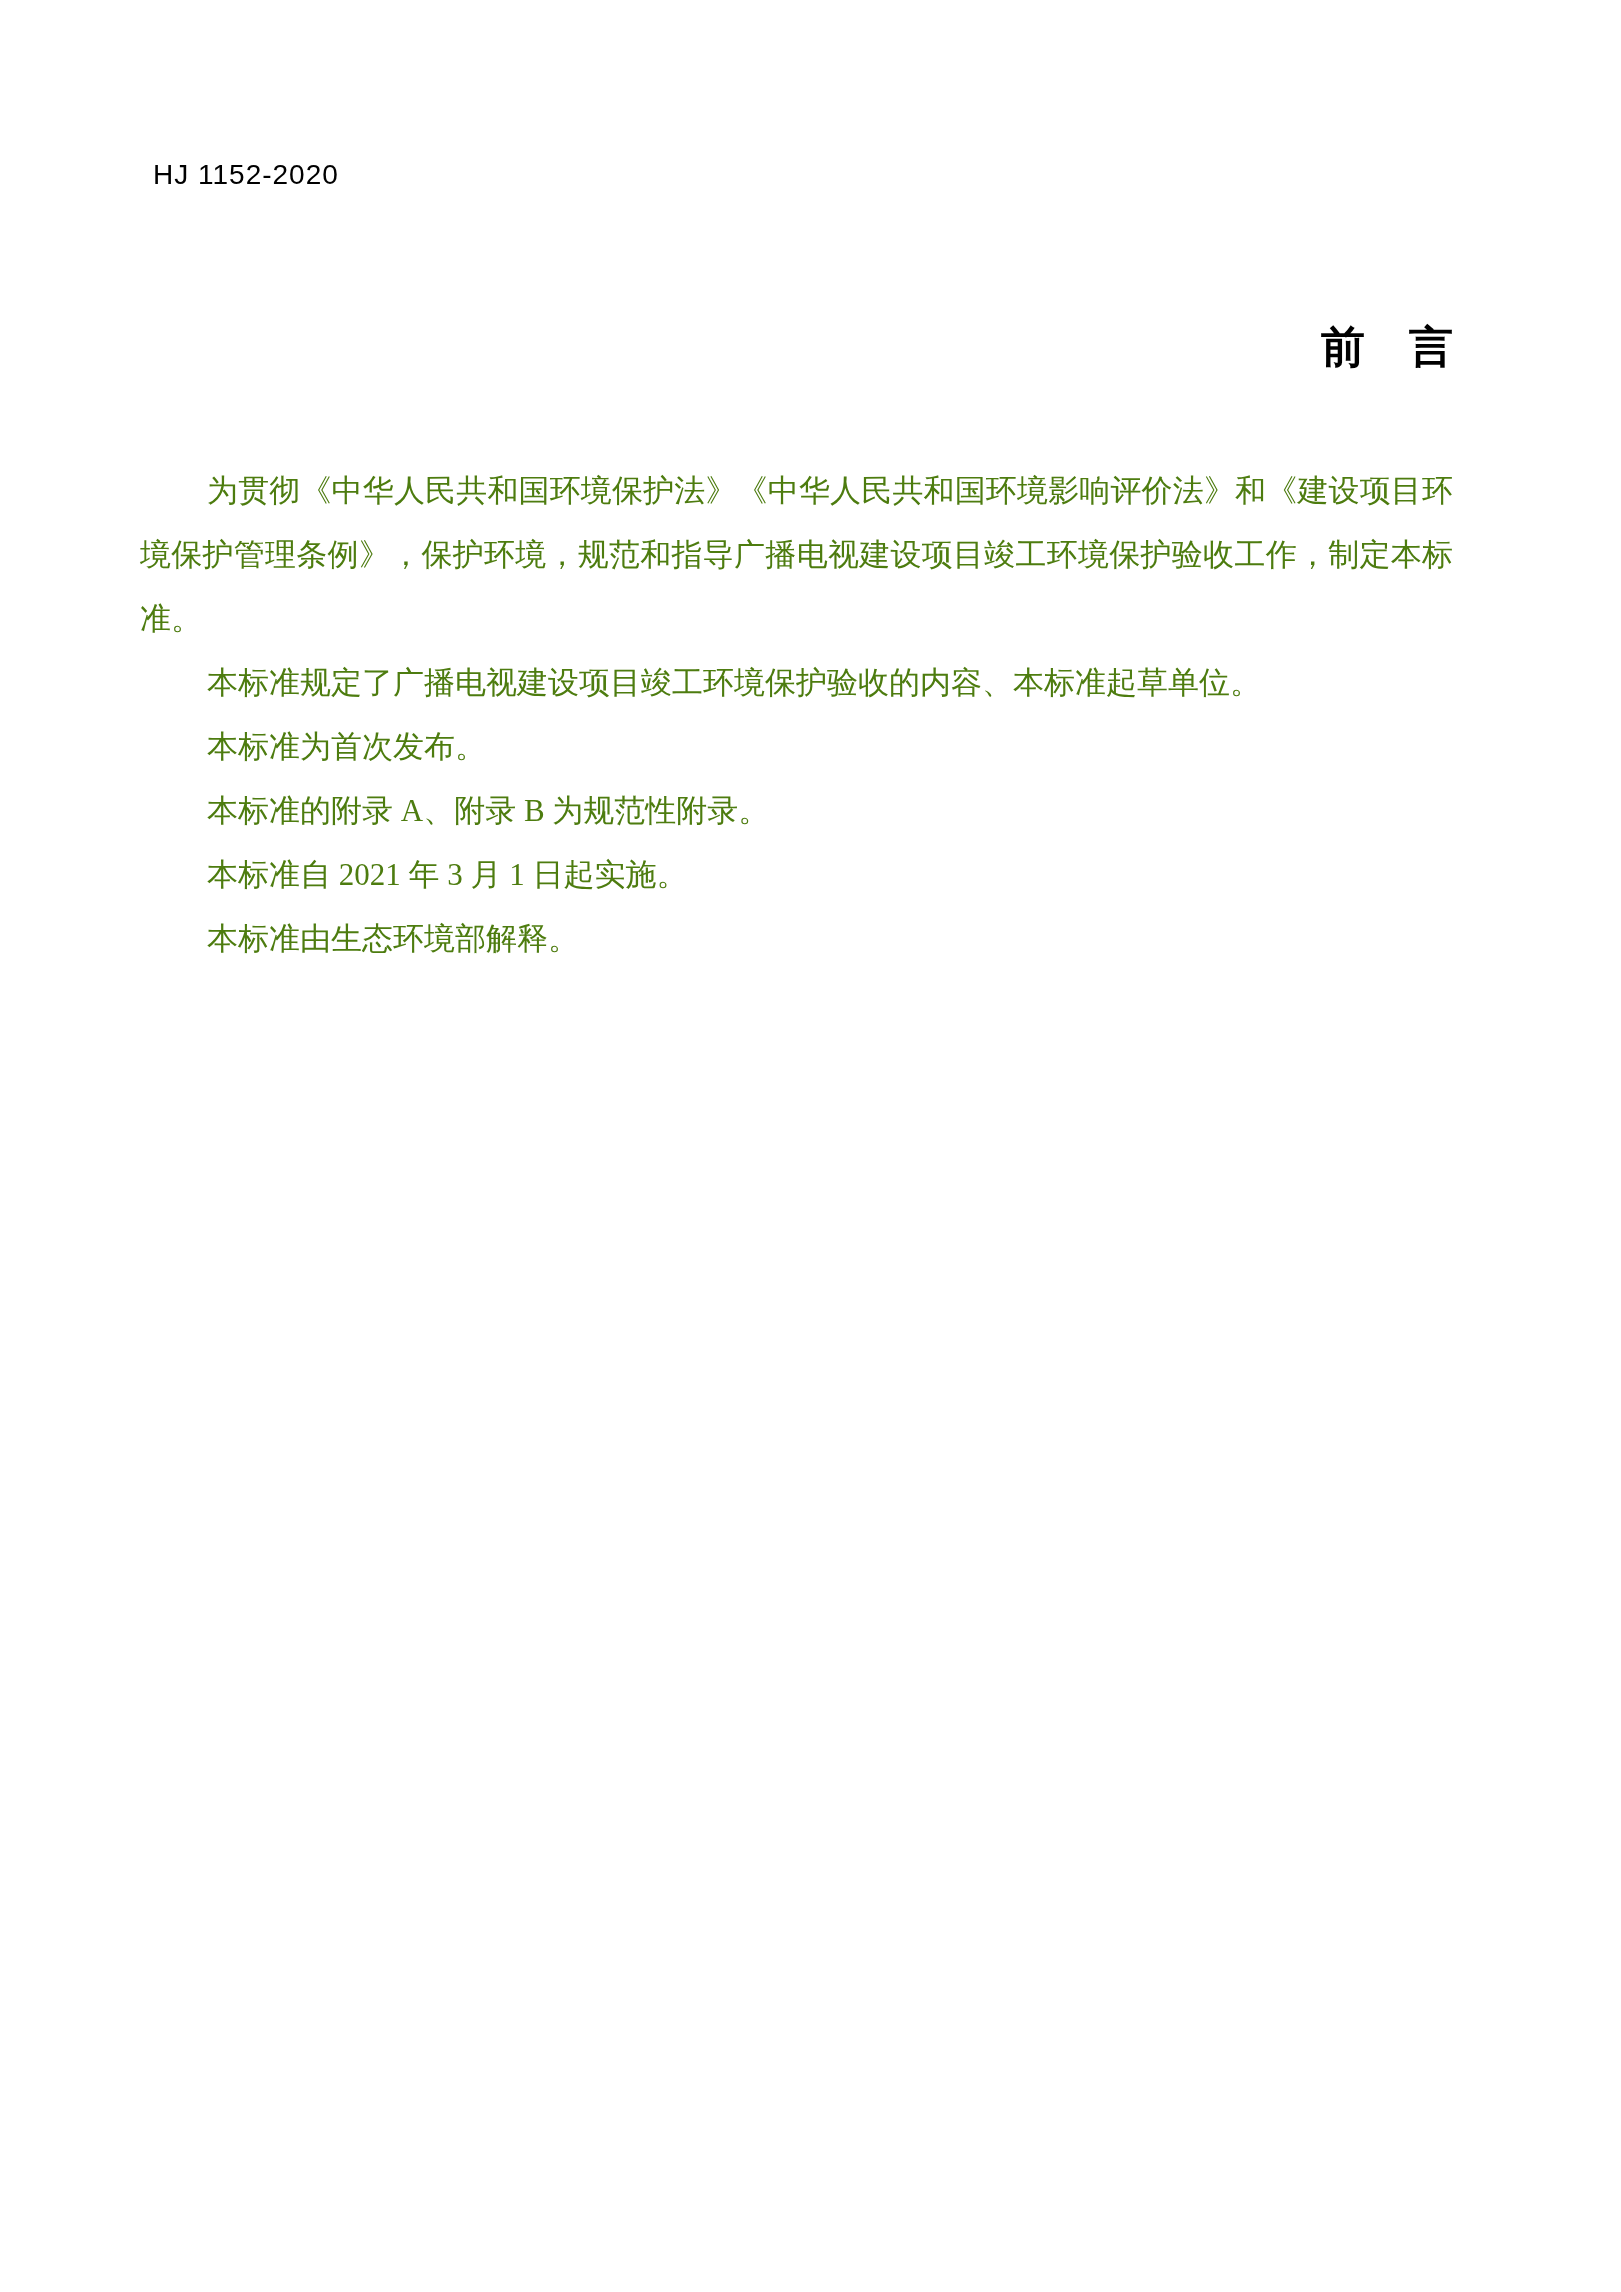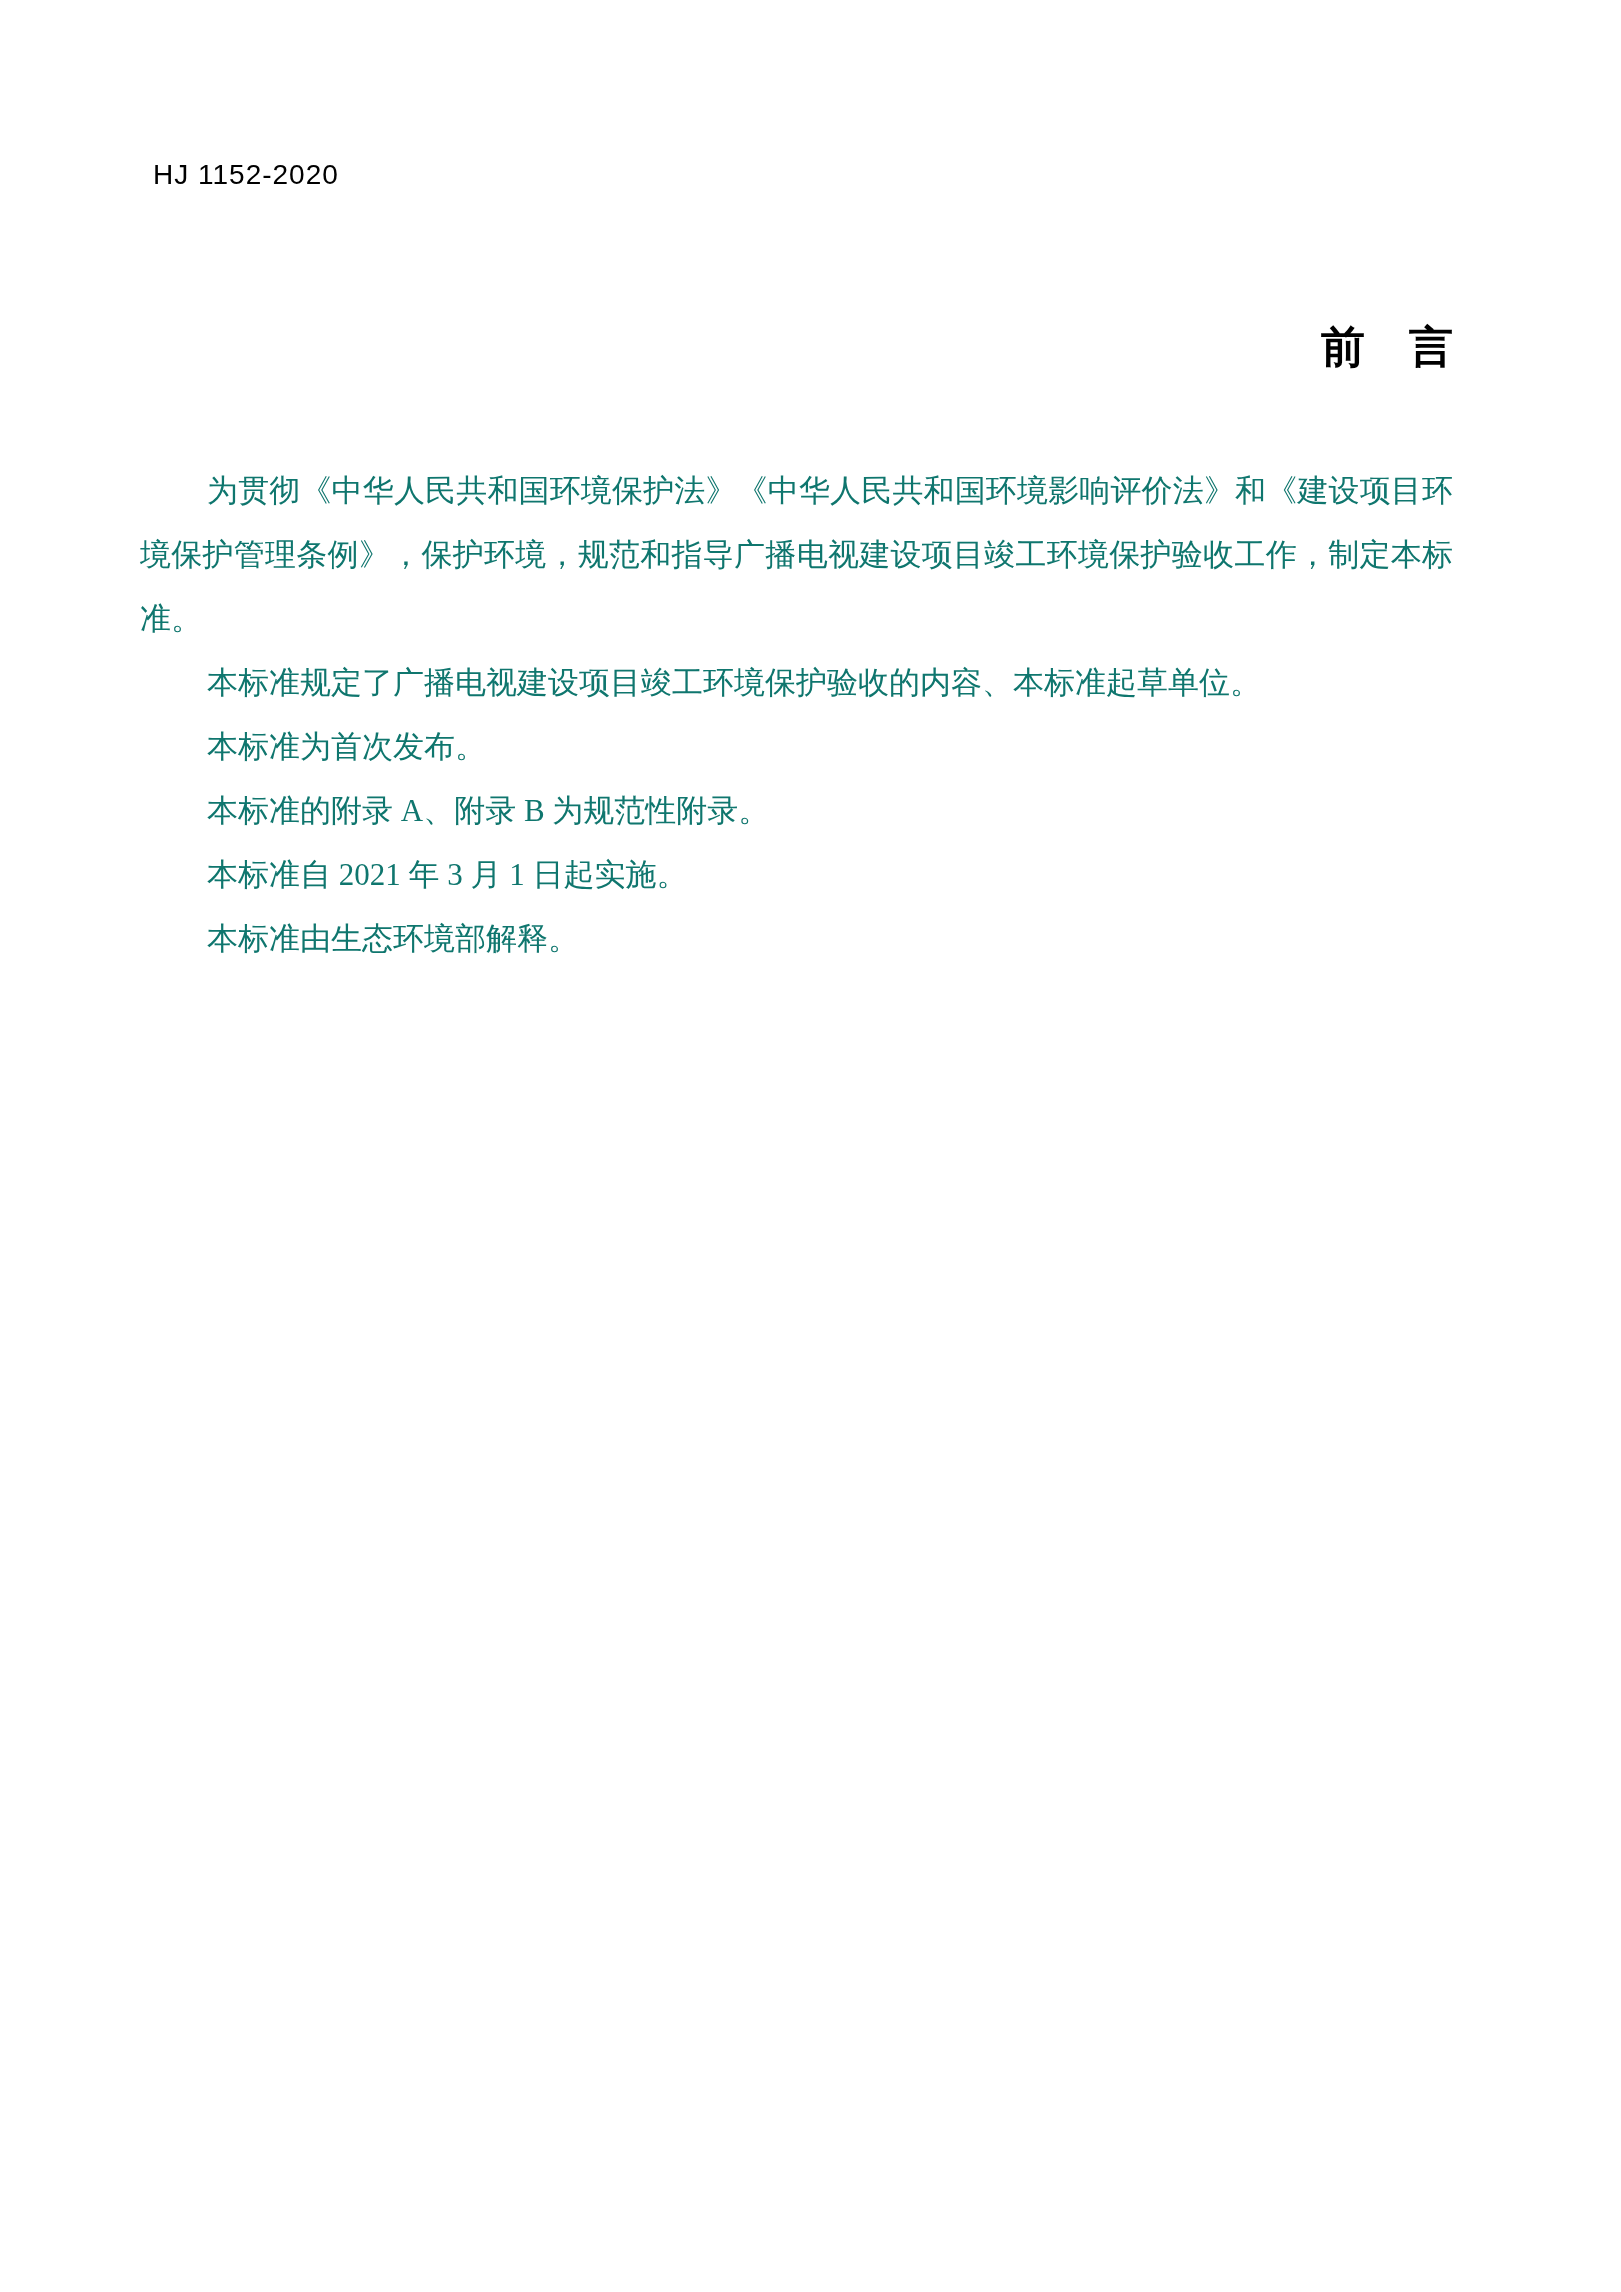--- a/index.html
+++ b/index.html
@@ -45,21 +45,21 @@
     top: 459px;
     width: 1313px;
   }
   .body-text p {
     margin: 0;
     padding: 0;
     font-size: 31px;
     line-height: 64px;
     text-align: justify;
     text-indent: 67px;
-    color: #0f766e;
+    color: #4d7c0f;
   }
   .page-number {
     position: absolute;
     left: 155px;
     top: 2075px;
     font-family: "Liberation Sans", "DejaVu Sans", sans-serif;
     font-size: 26.5px;
     letter-spacing: 2.9px;
     color: #000000;
     font-style: italic;

